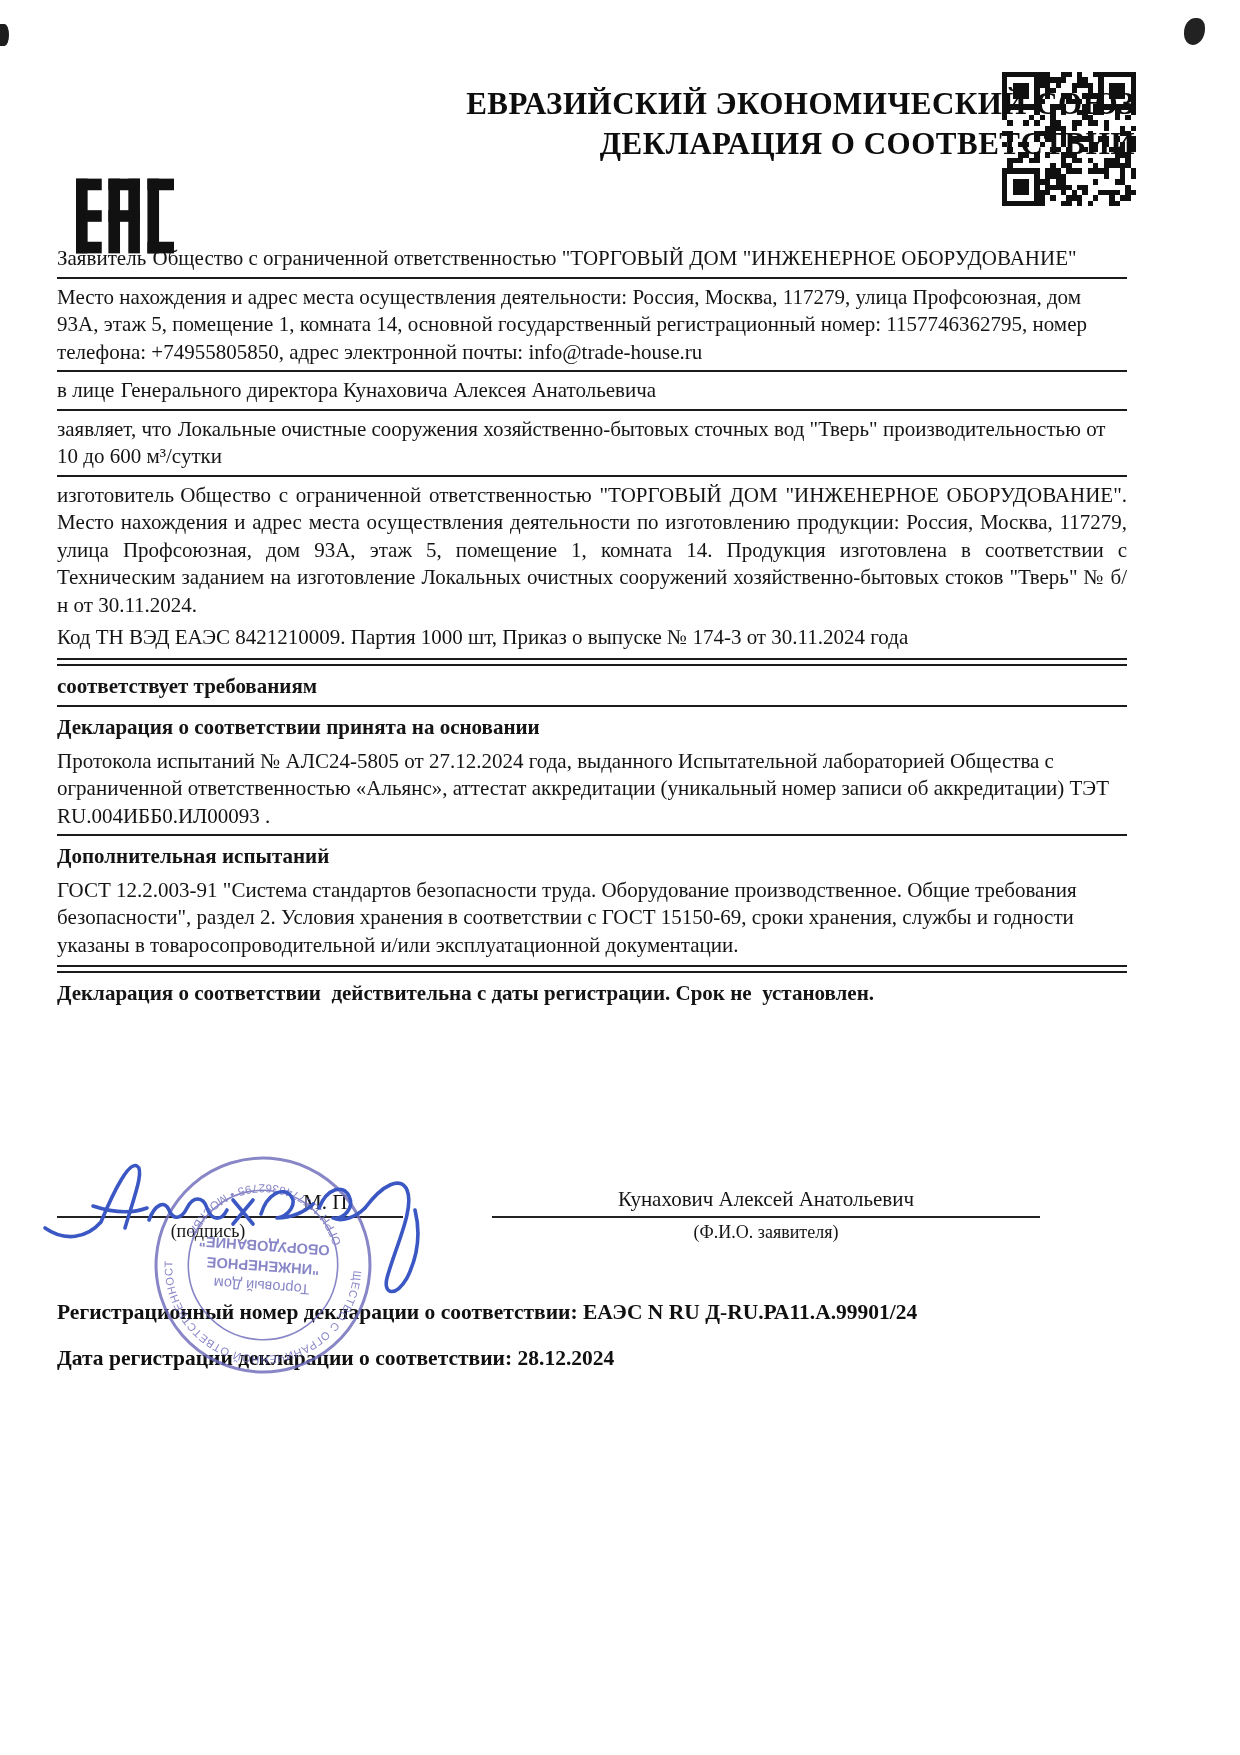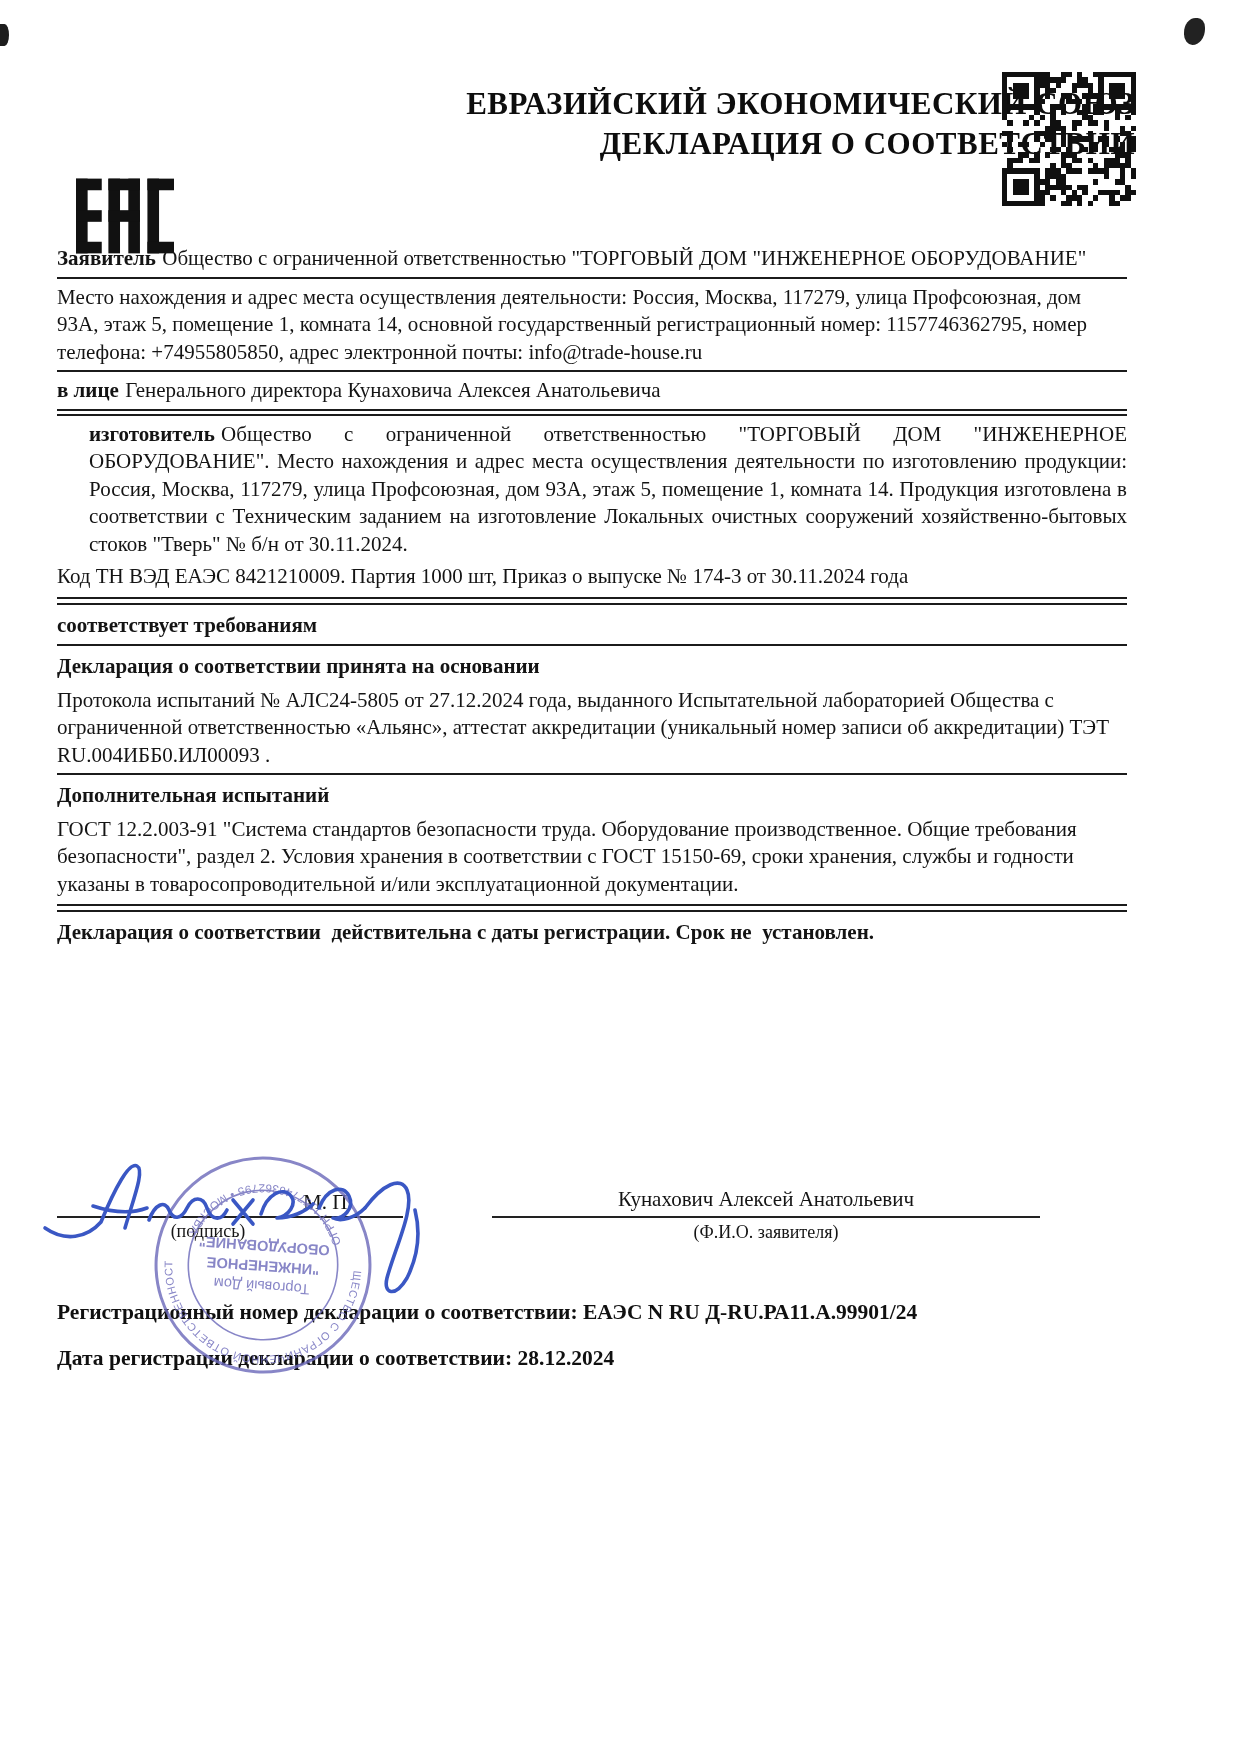--- a/index.html
+++ b/index.html
@@ -12,22 +12,22 @@
   .title-wrap{position:absolute;left:57px;top:84px;width:1078px;text-align:right;}
   .title-line{font-weight:bold;font-size:31px;line-height:40px;letter-spacing:0.5px;color:#0d0d0d;}
   .eac{position:absolute;left:76px;top:170px;width:98px;height:92px;}
   .qr{position:absolute;left:1002px;top:72px;width:134px;height:134px;}
   
   .blob1{position:absolute;left:0;top:24px;width:9px;height:22px;background:#1d1d1d;border-radius:0 60% 60% 0;}
   .blob2{position:absolute;left:1184px;top:18px;width:21px;height:27px;background:#222;border-radius:55% 35% 60% 40%;}
   
   .content{position:absolute;left:57px;top:243px;width:1070px;font-size:21px;line-height:27.5px;}
   .sec{padding:2px 0 3px;}
-  .sec.just{text-align:justify;margin-left:32px;}
-  .lbl{font-weight:bold;margin-right:0.30em;}
+  .sec.just{text-align:justify;}
+  .lbl{font-weight:normal;margin-right:0.30em;}
   .hdr{font-weight:bold;padding:4px 0;white-space:pre-wrap;}
   .rule{border-bottom:2px solid #1b1b1b;height:0;margin:1px 0 3px;}
   .rule.dbl{border-top:2px solid #1b1b1b;height:4px;margin-top:3px;}
   
   .sigline{position:absolute;border-top:2px solid #222;height:0;}
   .sigline.left{left:57px;top:1216px;width:346px;}
   .sigline.right{left:492px;top:1216px;width:548px;}
   .under-label{position:absolute;text-align:center;font-size:18px;color:#151515;}
   .podpis{left:108px;top:1221px;width:200px;}
   .fio-label{left:492px;top:1222px;width:548px;font-size:18px;}
@@ -384,20 +384,21 @@
 <div class="content">
   <div class="sec"><span class="lbl">Заявитель</span><span>Общество с ограниченной ответственностью "ТОРГОВЫЙ ДОМ "ИНЖЕНЕРНОЕ ОБОРУДОВАНИЕ"</span></div>
   <div class="rule"></div>
 
   <div class="sec"><span>Место нахождения и адрес места осуществления деятельности: Россия, Москва, 117279, улица Профсоюзная, дом 93А, этаж 5, помещение 1, комната 14, основной государственный регистрационный номер: 1157746362795, номер телефона: +74955805850, адрес электронной почты: info@trade-house.ru</span></div>
   <div class="rule"></div>
 
   <div class="sec"><span class="lbl">в лице</span><span>Генерального директора Кунаховича Алексея Анатольевича</span></div>
   <div class="rule"></div>
 
+  <div class="sec"><span class="lbl">заявляет, что</span><span>Локальные очистные сооружения хозяйственно-бытовых сточных вод "Тверь" производительностью от 10 до 600 м³/сутки</span></div>
   <div class="rule"></div>
 
   <div class="sec just"><span class="lbl">изготовитель</span><span>Общество с ограниченной ответственностью "ТОРГОВЫЙ ДОМ "ИНЖЕНЕРНОЕ ОБОРУДОВАНИЕ". Место нахождения и адрес места осуществления деятельности по изготовлению продукции: Россия, Москва, 117279, улица Профсоюзная, дом 93А, этаж 5, помещение 1, комната 14. Продукция изготовлена в соответствии с Техническим заданием на изготовление Локальных очистных сооружений хозяйственно-бытовых стоков "Тверь" № б/н от 30.11.2024.</span></div>
   <div class="sec"><span>Код ТН ВЭД ЕАЭС 8421210009. Партия 1000 шт, Приказ о выпуске № 174-3 от 30.11.2024 года</span></div>
   <div class="rule dbl"></div>
 
   <div class="hdr">соответствует требованиям</div>
   <div class="rule"></div>
 
   <div class="hdr">Декларация о соответствии принята на основании</div>

